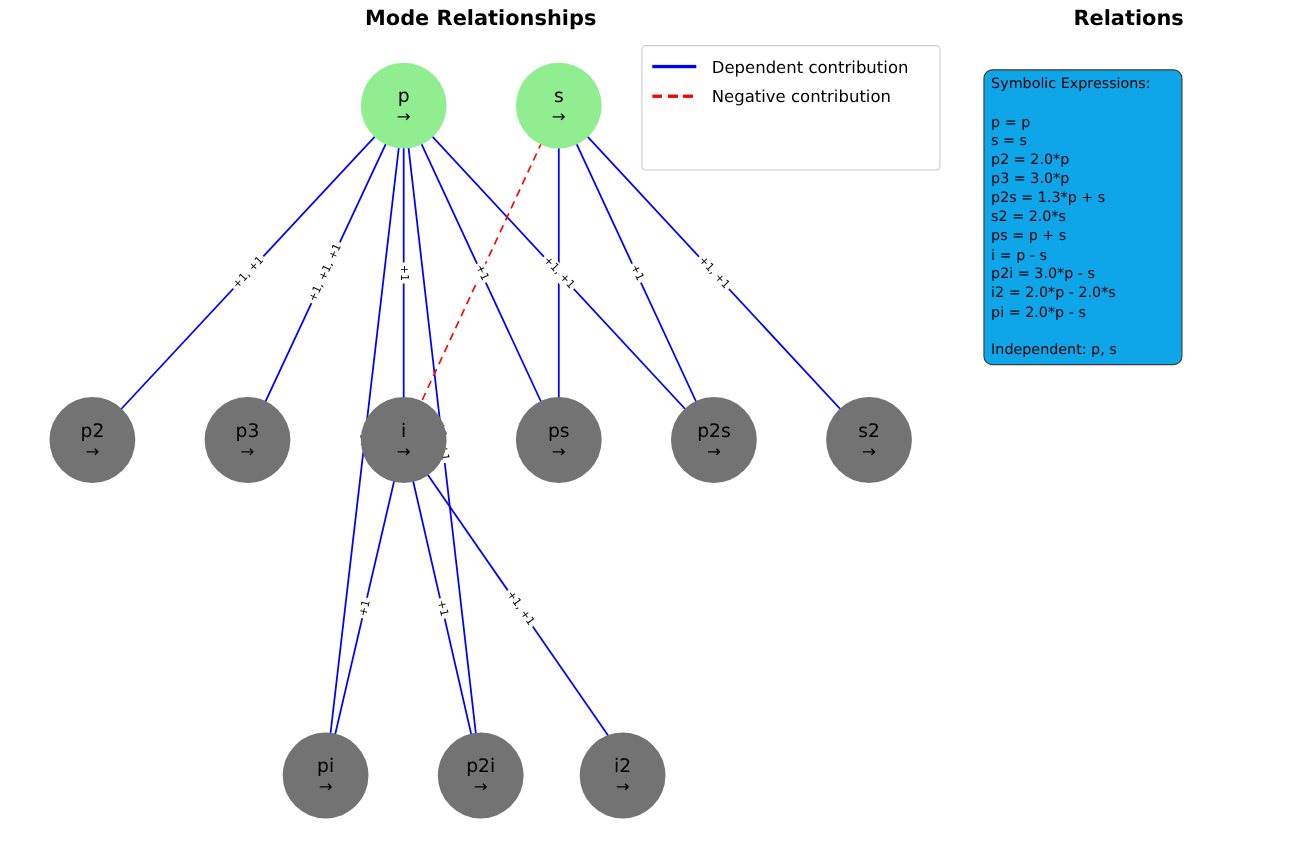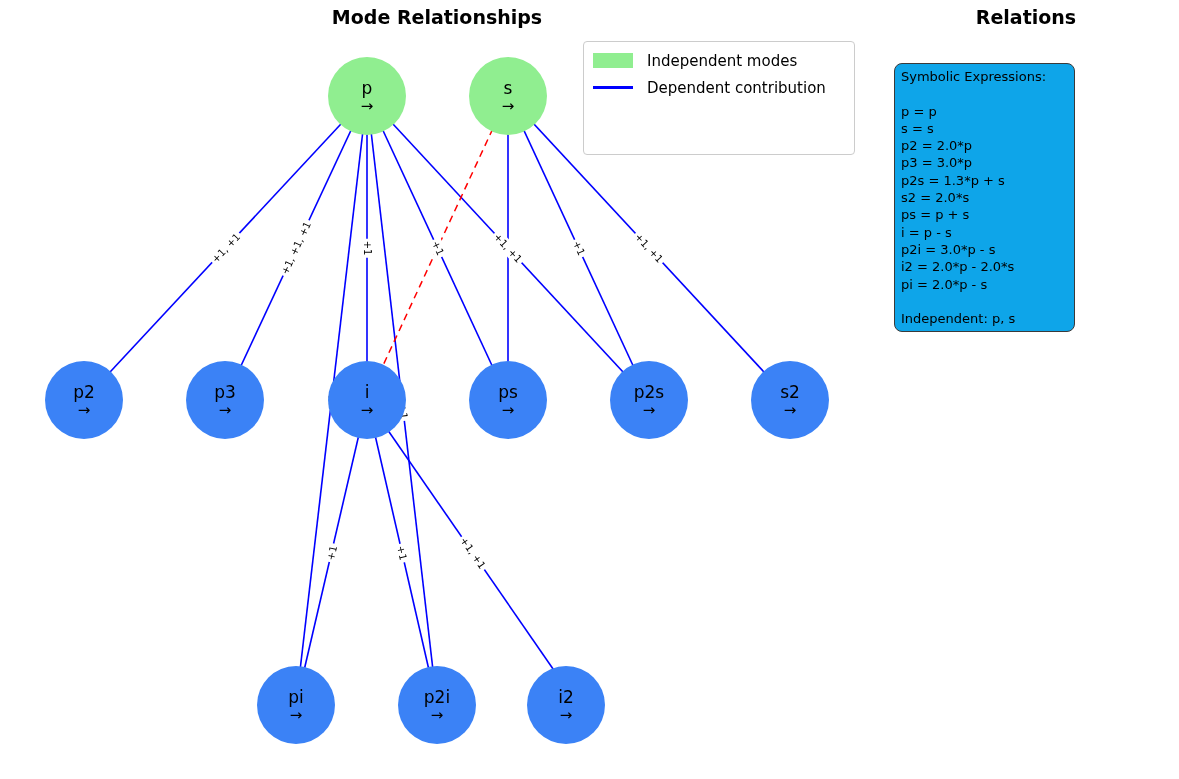--- a/index.html
+++ b/index.html
@@ -43,21 +43,21 @@
     height: 78px;
     border-radius: 50%;
     transform: translate(-50%,-50%);
     display: flex;
     flex-direction: column;
     align-items: center;
     justify-content: center;
     text-align: center;
   }
   .node-ind { background: #90EE90; }
-  .node-dep { background: #3b82f6; }
+  .node-dep { background: #737373; }
   .node-label { font-size: 17px; line-height: 19px; }
   .node-arrow { font-size: 15px; line-height: 16px; }
 
   .legend {
     position: absolute;
     left: 583px;
     top: 41px;
     width: 272px;
     height: 114px;
     box-sizing: border-box;
@@ -175,26 +175,26 @@
     <div class="node-label">p2i</div>
     <div class="node-arrow">→</div>
   </div>
   <div class="node node-dep" style="left:566px;top:705px">
     <div class="node-label">i2</div>
     <div class="node-arrow">→</div>
   </div>
 
   <div class="legend">
     <div class="legend-row">
-      <span class="swatch-patch" style="background:#90EE90"></span>
-      <span class="legend-text">Independent modes</span>
+      <span class="swatch-line" style="background:#0000FF"></span>
+      <span class="legend-text">Dependent contribution</span>
     </div>
     <div class="legend-row">
-      <span class="swatch-line" style="background:#0000FF"></span>
-      <span class="legend-text">Dependent contribution</span>
+      <span class="swatch-line" style="background:repeating-linear-gradient(90deg,#FF0000 0 9px,transparent 9px 14px)"></span>
+      <span class="legend-text">Negative contribution</span>
     </div>
   </div>
 
   <div class="relations-box">
     <div class="rel-line">Symbolic Expressions:</div>
     <div class="rel-blank"></div>
     <div class="rel-line">p = p</div>
     <div class="rel-line">s = s</div>
     <div class="rel-line">p2 = 2.0*p</div>
     <div class="rel-line">p3 = 3.0*p</div>

